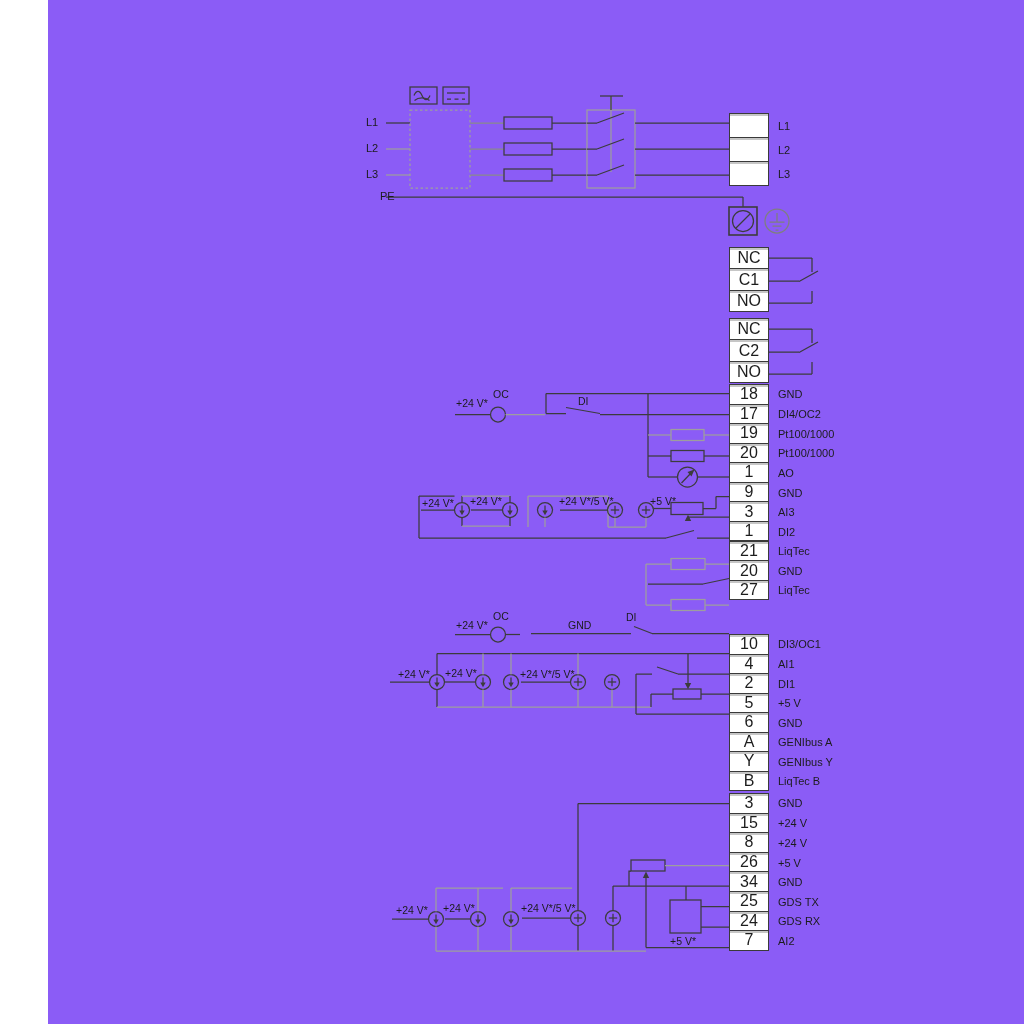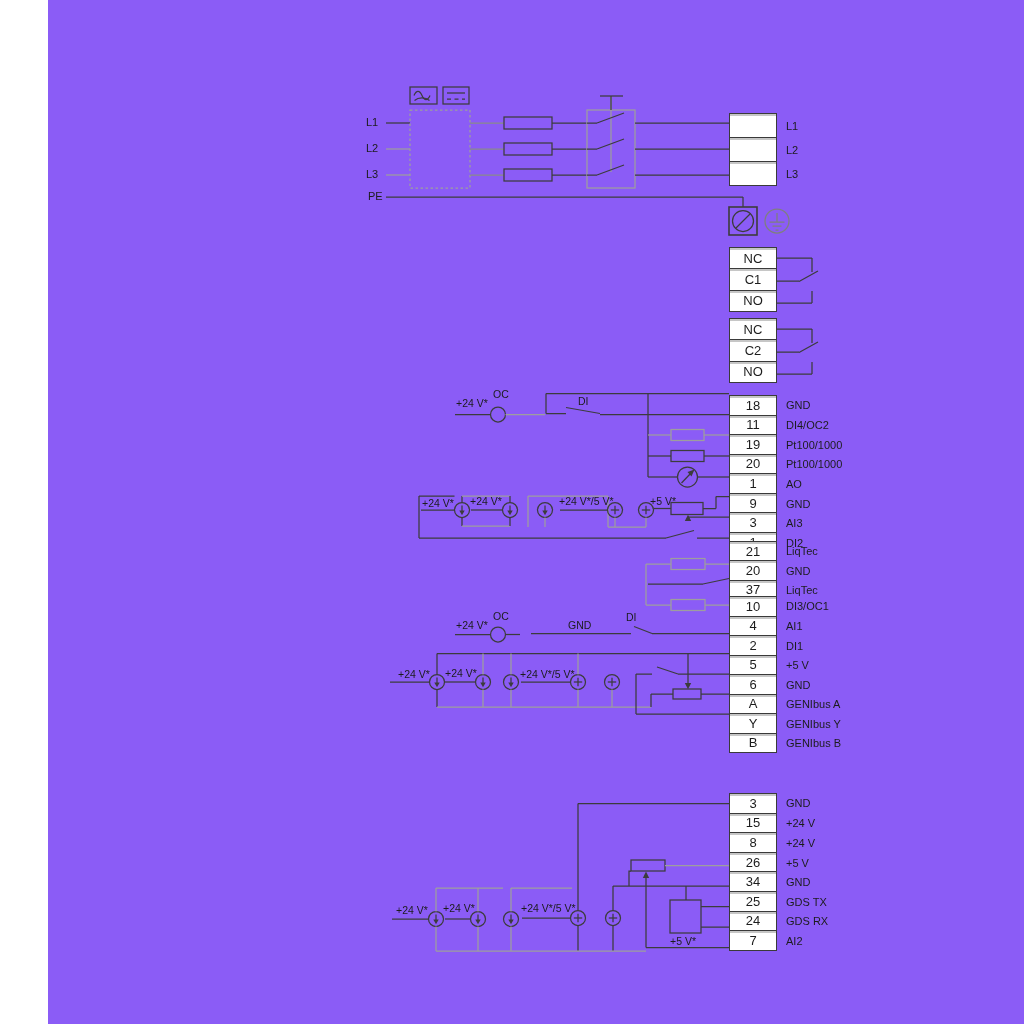--- a/index.html
+++ b/index.html
@@ -3,24 +3,24 @@
 <meta charset="utf-8">
 <style>
   html,body{margin:0;padding:0;background:#fff;}
   .canvas{position:relative;width:1024px;height:1024px;background:#8b5cf6;
           font-family:Liberation Sans, sans-serif;overflow:hidden;margin-left:48px;}
   svg{position:absolute;left:0;top:0;}
   .lbl{position:absolute;font-size:11px;line-height:1;color:#1c1c1c;white-space:nowrap;}
   .lbl.small{font-size:10.5px;}
   .tblock{position:absolute;left:681px;--h:20.5px;}
   .trow{display:flex;align-items:center;}
-  .tnum{width:48px;height:var(--h);box-sizing:border-box;border:1px solid #3a3a3a;
+  .tnum{width:40px;height:var(--h);box-sizing:border-box;border:1px solid #3a3a3a;
         box-shadow:inset 0 2px 0 #c6c6c6;margin-top:-1px;background:#fff;
         display:flex;align-items:center;justify-content:center;
-        font-size:13px;color:#1c1c1c;}
+        font-size:16px;color:#1c1c1c;}
   .trow:first-child .tnum{margin-top:0;}
   .tname{margin-left:9px;font-size:11px;color:#1c1c1c;white-space:nowrap;}
 </style>
 </head>
 <body>
 
 <div class="canvas">
 
 <svg width="1024" height="1024" viewBox="0 0 1024 1024">
   <defs>
@@ -195,21 +195,21 @@
     <path d="M565,886 V910.5"></path>
     <path d="M530,925.5 V951 M565,925.5 V951"></path>
     <path d="M388,926.5 V951 M430,926.5 V951 M463,926.5 V951" stroke="#9e9e9e"></path>
     <path d="M388,951 H598" stroke="#9e9e9e"></path>
   </g>
 </svg>
 
 <span class="lbl" style="left:318px;top:117px">L1</span>
 <span class="lbl" style="left:318px;top:143px">L2</span>
 <span class="lbl" style="left:318px;top:169px">L3</span>
-<span class="lbl" style="left:320px;top:191px">PE</span>
+<span class="lbl" style="left:332px;top:191px">PE</span>
 
 <div class="tblock" style="top:113px;--h:25px">
   <div class="trow">
     <div class="tnum"></div>
     <div class="tname">L1</div>
   </div>
   <div class="trow">
     <div class="tnum"></div>
     <div class="tname">L2</div>
   </div>
@@ -236,27 +236,27 @@
     <div class="tnum">NC</div>
   </div>
   <div class="trow">
     <div class="tnum">C2</div>
   </div>
   <div class="trow">
     <div class="tnum">NO</div>
   </div>
 </div>
 
-<div class="tblock" style="top:395px;--h:20.55px">
+<div class="tblock" style="top:384px;--h:20.55px">
   <div class="trow">
     <div class="tnum">18</div>
     <div class="tname">GND</div>
   </div>
   <div class="trow">
-    <div class="tnum">11</div>
+    <div class="tnum">17</div>
     <div class="tname">DI4/OC2</div>
   </div>
   <div class="trow">
     <div class="tnum">19</div>
     <div class="tname">Pt100/1000</div>
   </div>
   <div class="trow">
     <div class="tnum">20</div>
     <div class="tname">Pt100/1000</div>
   </div>
@@ -281,26 +281,26 @@
 <div class="tblock" style="top:541px;--h:20.4px">
   <div class="trow">
     <div class="tnum">21</div>
     <div class="tname">LiqTec</div>
   </div>
   <div class="trow">
     <div class="tnum">20</div>
     <div class="tname">GND</div>
   </div>
   <div class="trow">
-    <div class="tnum">37</div>
+    <div class="tnum">27</div>
     <div class="tname">LiqTec</div>
   </div>
 </div>
 
-<div class="tblock" style="top:596px;--h:20.5px">
+<div class="tblock" style="top:634px;--h:20.5px">
   <div class="trow">
     <div class="tnum">10</div>
     <div class="tname">DI3/OC1</div>
   </div>
   <div class="trow">
     <div class="tnum">4</div>
     <div class="tname">AI1</div>
   </div>
   <div class="trow">
     <div class="tnum">2</div>
@@ -317,21 +317,21 @@
   <div class="trow">
     <div class="tnum">A</div>
     <div class="tname">GENIbus A</div>
   </div>
   <div class="trow">
     <div class="tnum">Y</div>
     <div class="tname">GENIbus Y</div>
   </div>
   <div class="trow">
     <div class="tnum">B</div>
-    <div class="tname">GENIbus B</div>
+    <div class="tname">LiqTec B</div>
   </div>
 </div>
 
 <div class="tblock" style="top:793px;--h:20.6px">
   <div class="trow">
     <div class="tnum">3</div>
     <div class="tname">GND</div>
   </div>
   <div class="trow">
     <div class="tnum">15</div>

